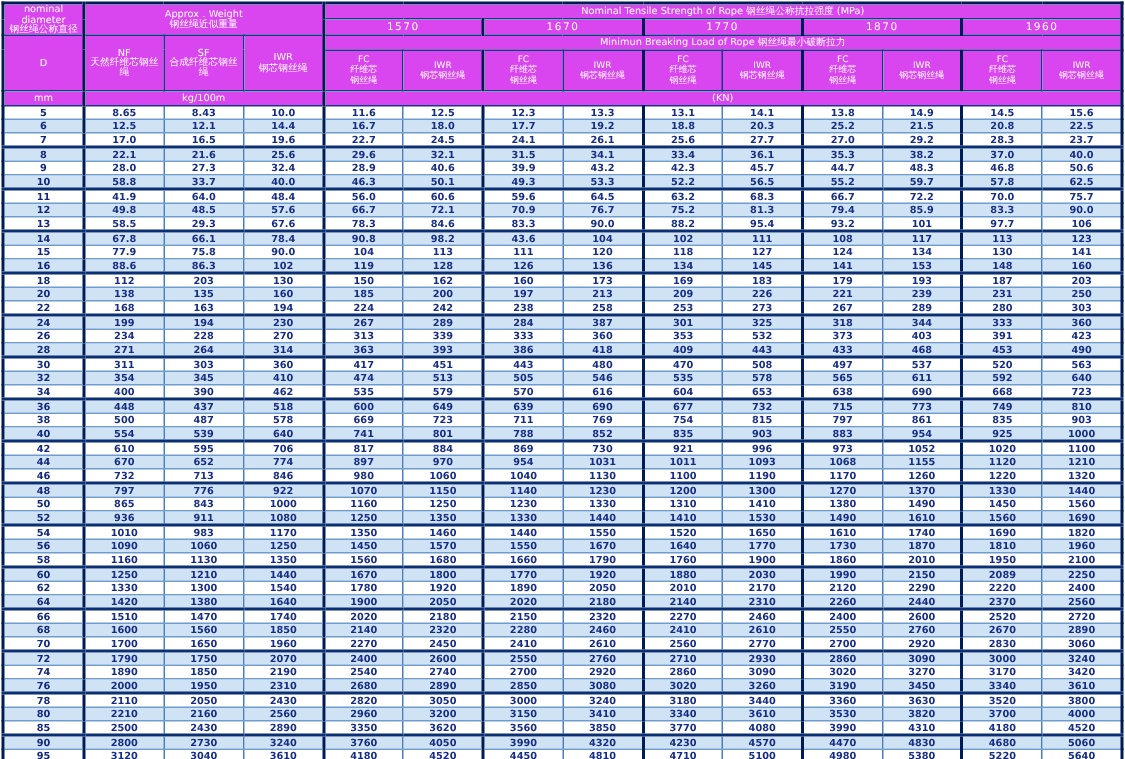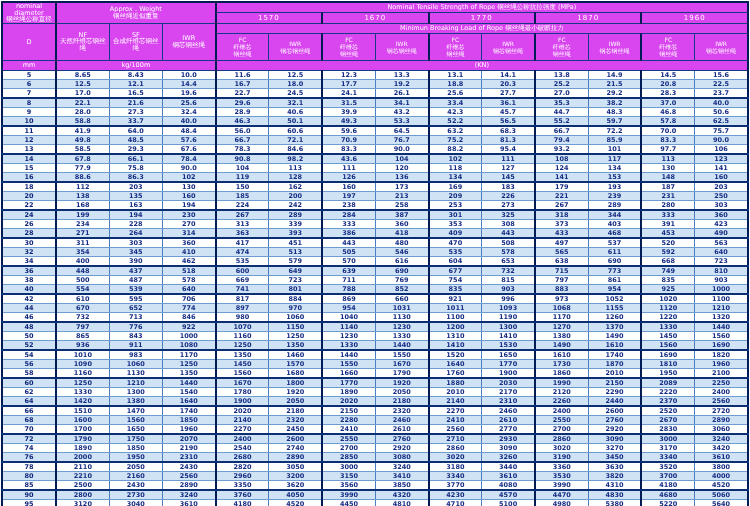--- a/index.html
+++ b/index.html
@@ -374,21 +374,21 @@
         <tr>
           <td>26</td>
           <td>234</td>
           <td>228</td>
           <td>270</td>
           <td>313</td>
           <td>339</td>
           <td>333</td>
           <td>360</td>
           <td>353</td>
-          <td>308</td>
+          <td>532</td>
           <td>373</td>
           <td>403</td>
           <td>391</td>
           <td>423</td>
         </tr>
         <tr class="g">
           <td>28</td>
           <td>271</td>
           <td>264</td>
           <td>314</td>
@@ -500,21 +500,21 @@
           <td>1000</td>
         </tr>
         <tr>
           <td>42</td>
           <td>610</td>
           <td>595</td>
           <td>706</td>
           <td>817</td>
           <td>884</td>
           <td>869</td>
-          <td>660</td>
+          <td>730</td>
           <td>921</td>
           <td>996</td>
           <td>973</td>
           <td>1052</td>
           <td>1020</td>
           <td>1100</td>
         </tr>
         <tr>
           <td>44</td>
           <td>670</td>

